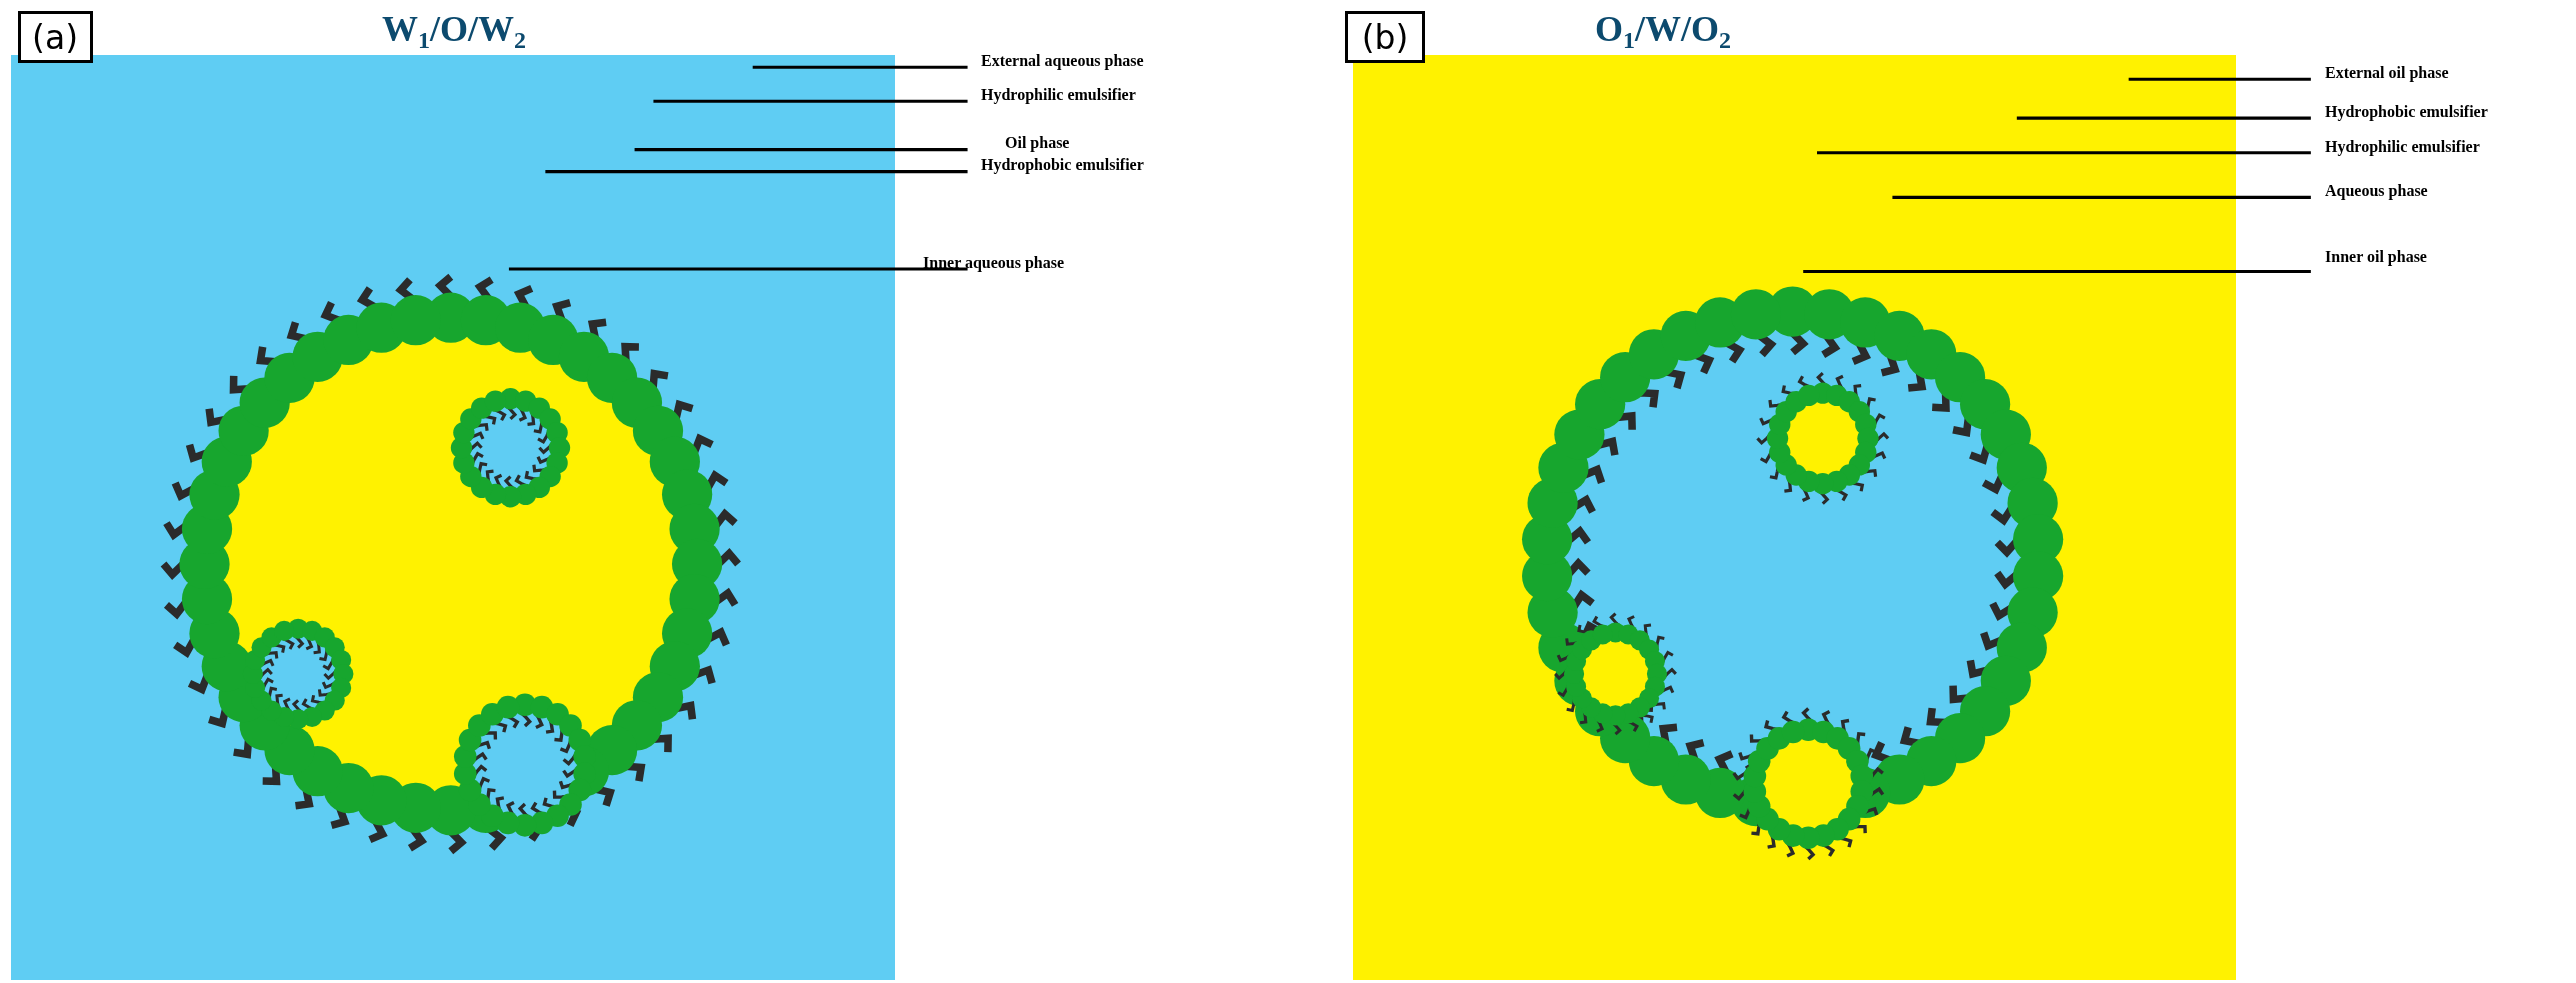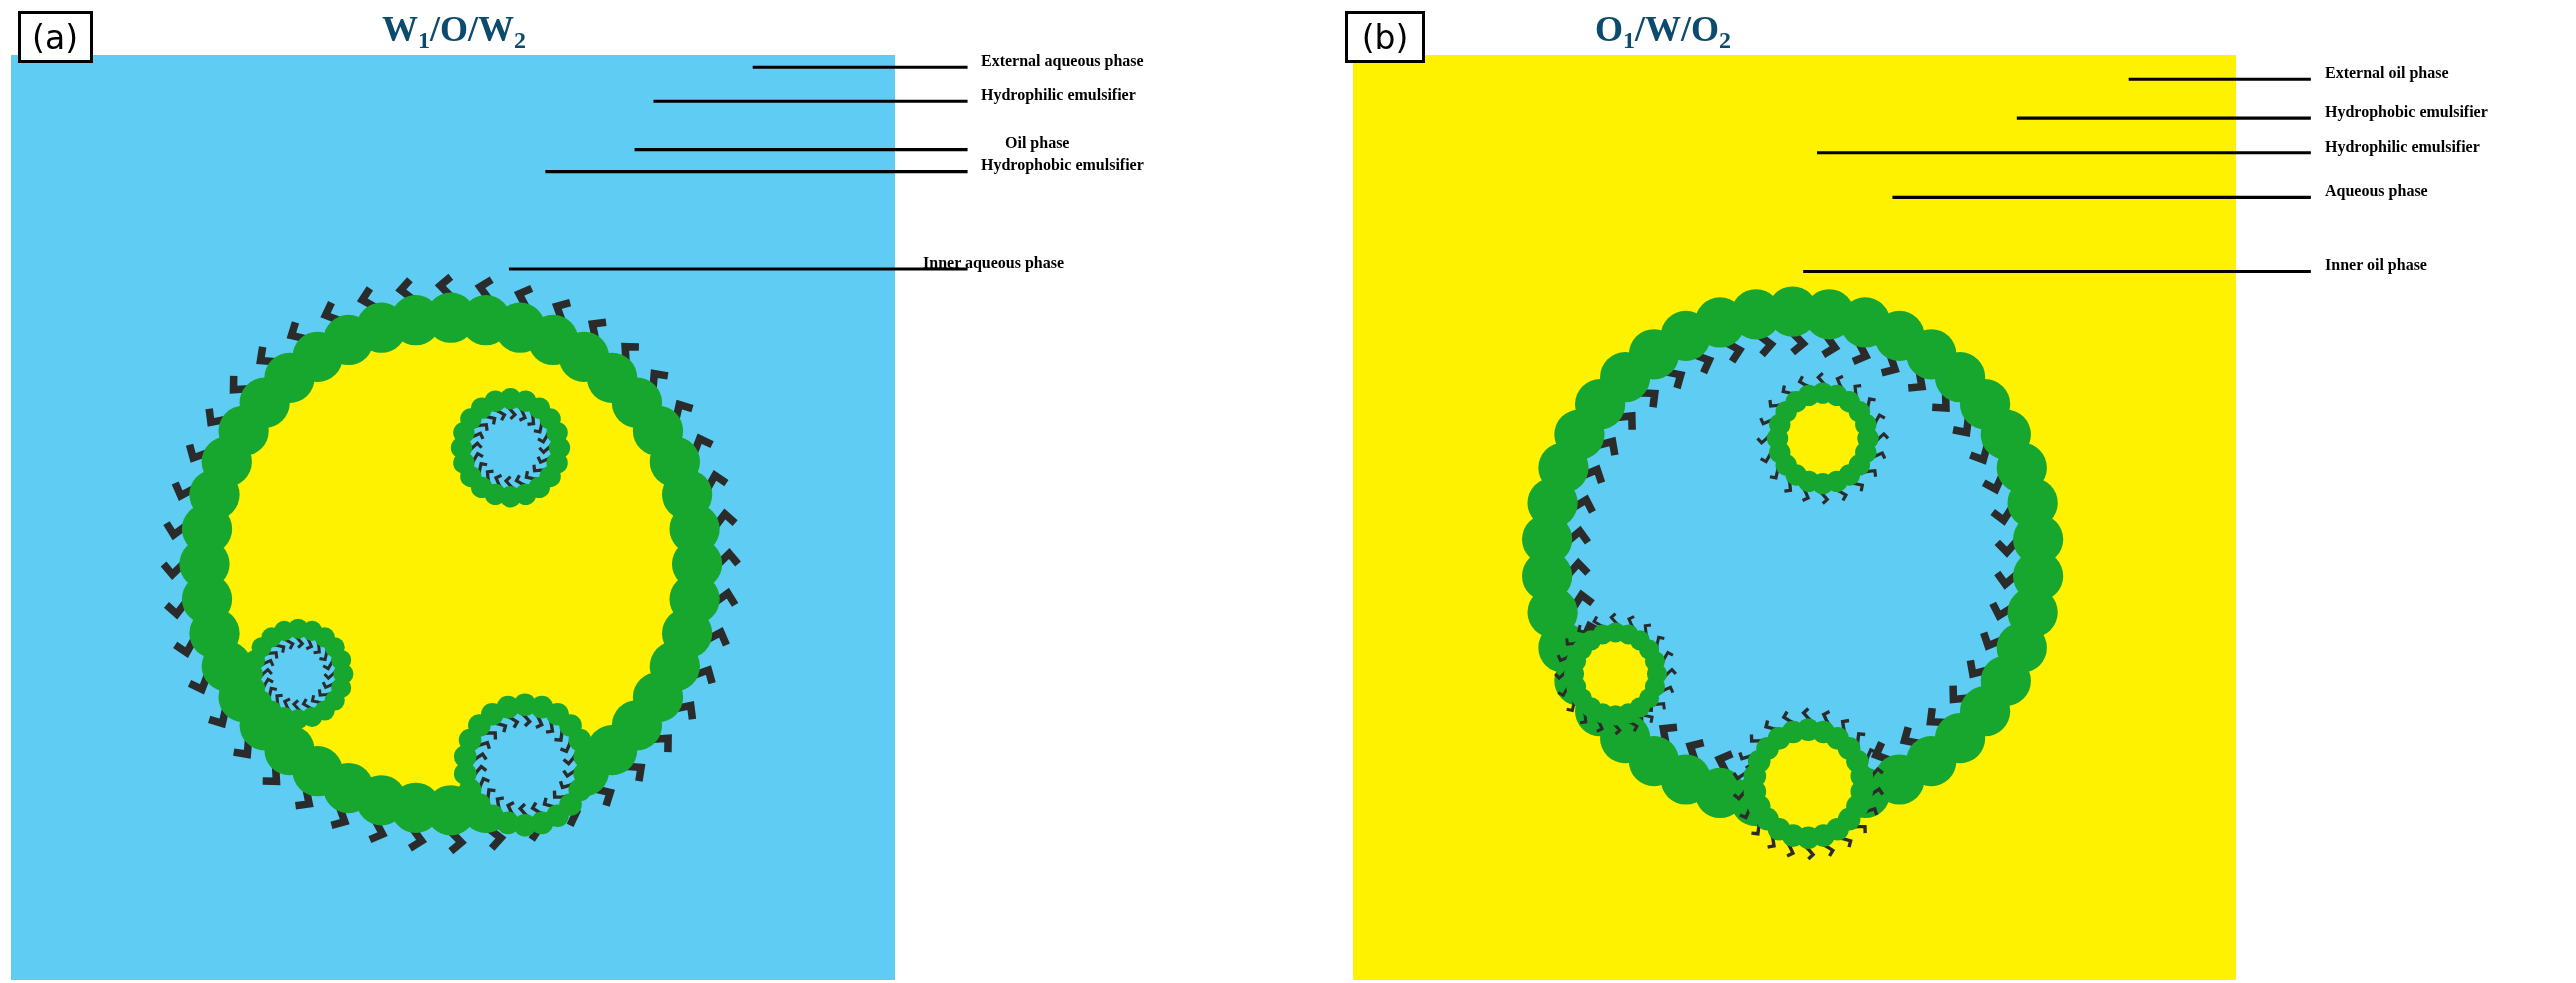--- a/index.html
+++ b/index.html
@@ -719,15 +719,15 @@
 <div id="annotation-layer">
     <div class="ann" style="left: 981px; top: 52px;">External aqueous phase</div>
     <div class="ann" style="left: 981px; top: 86px;">Hydrophilic emulsifier</div>
     <div class="ann" style="left: 981px; top: 134px; margin-left: 24px;">Oil phase</div>
     <div class="ann" style="left: 981px; top: 156px;">Hydrophobic emulsifier</div>
     <div class="ann" style="left: 923px; top: 254px;">Inner aqueous phase</div>
     <div class="ann" style="left: 2325px; top: 64px;">External oil phase</div>
     <div class="ann" style="left: 2325px; top: 103px;">Hydrophobic emulsifier</div>
     <div class="ann" style="left: 2325px; top: 138px;">Hydrophilic emulsifier</div>
     <div class="ann" style="left: 2325px; top: 182px; text-align: right;">Aqueous phase</div>
-    <div class="ann" style="left: 2325px; top: 256px;">Inner oil phase</div>
+    <div class="ann" style="left: 2325px; top: 248px;">Inner oil phase</div>
   </div>
 
 
 </body></html>

